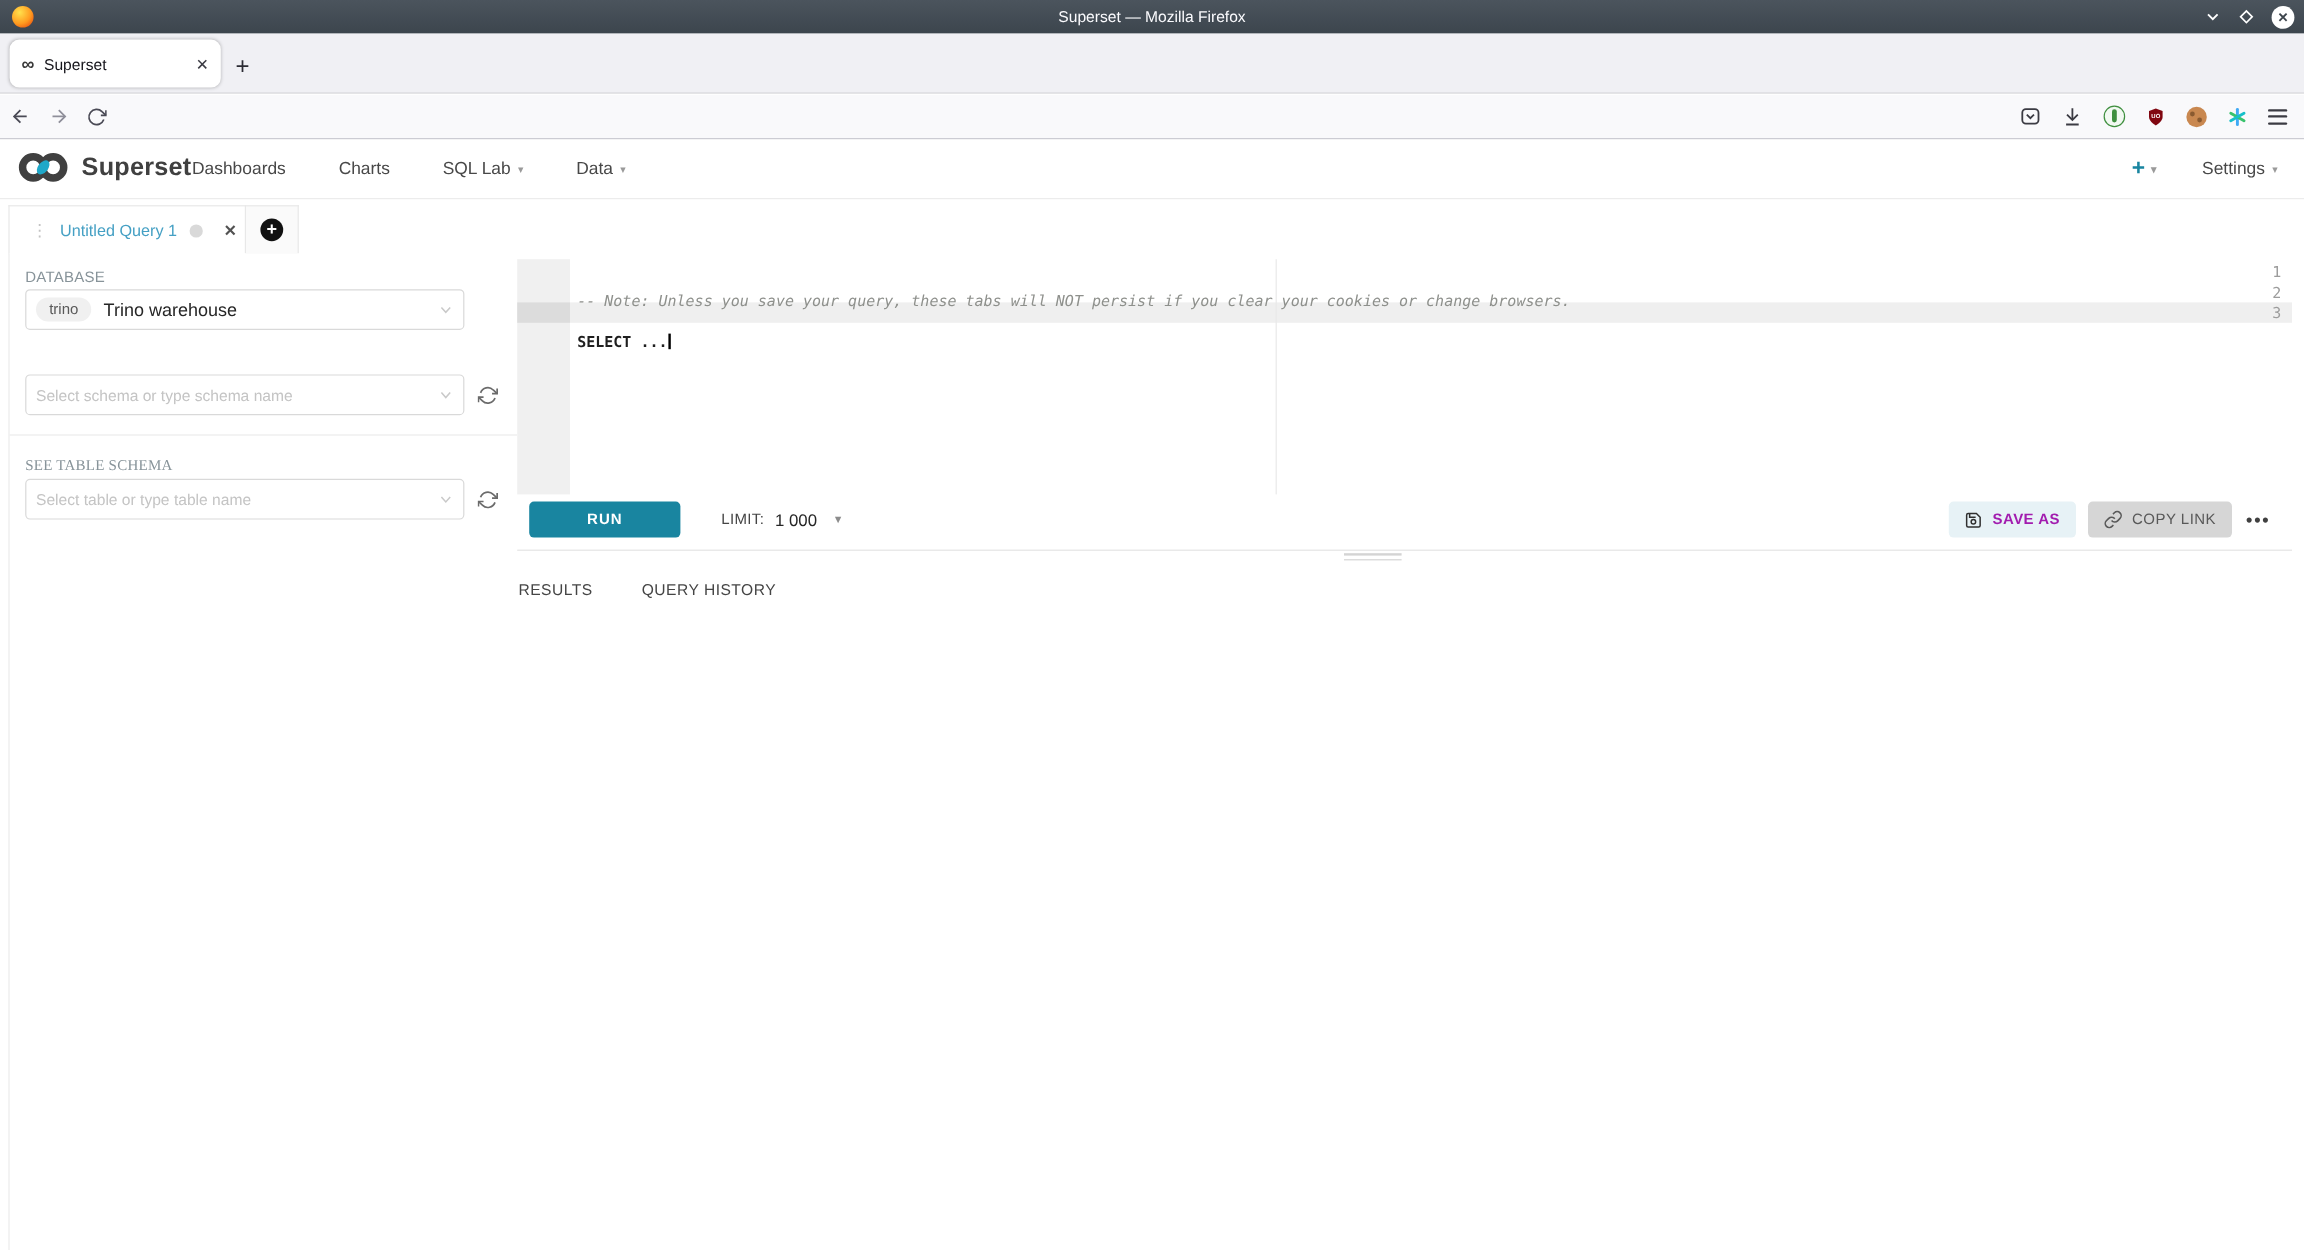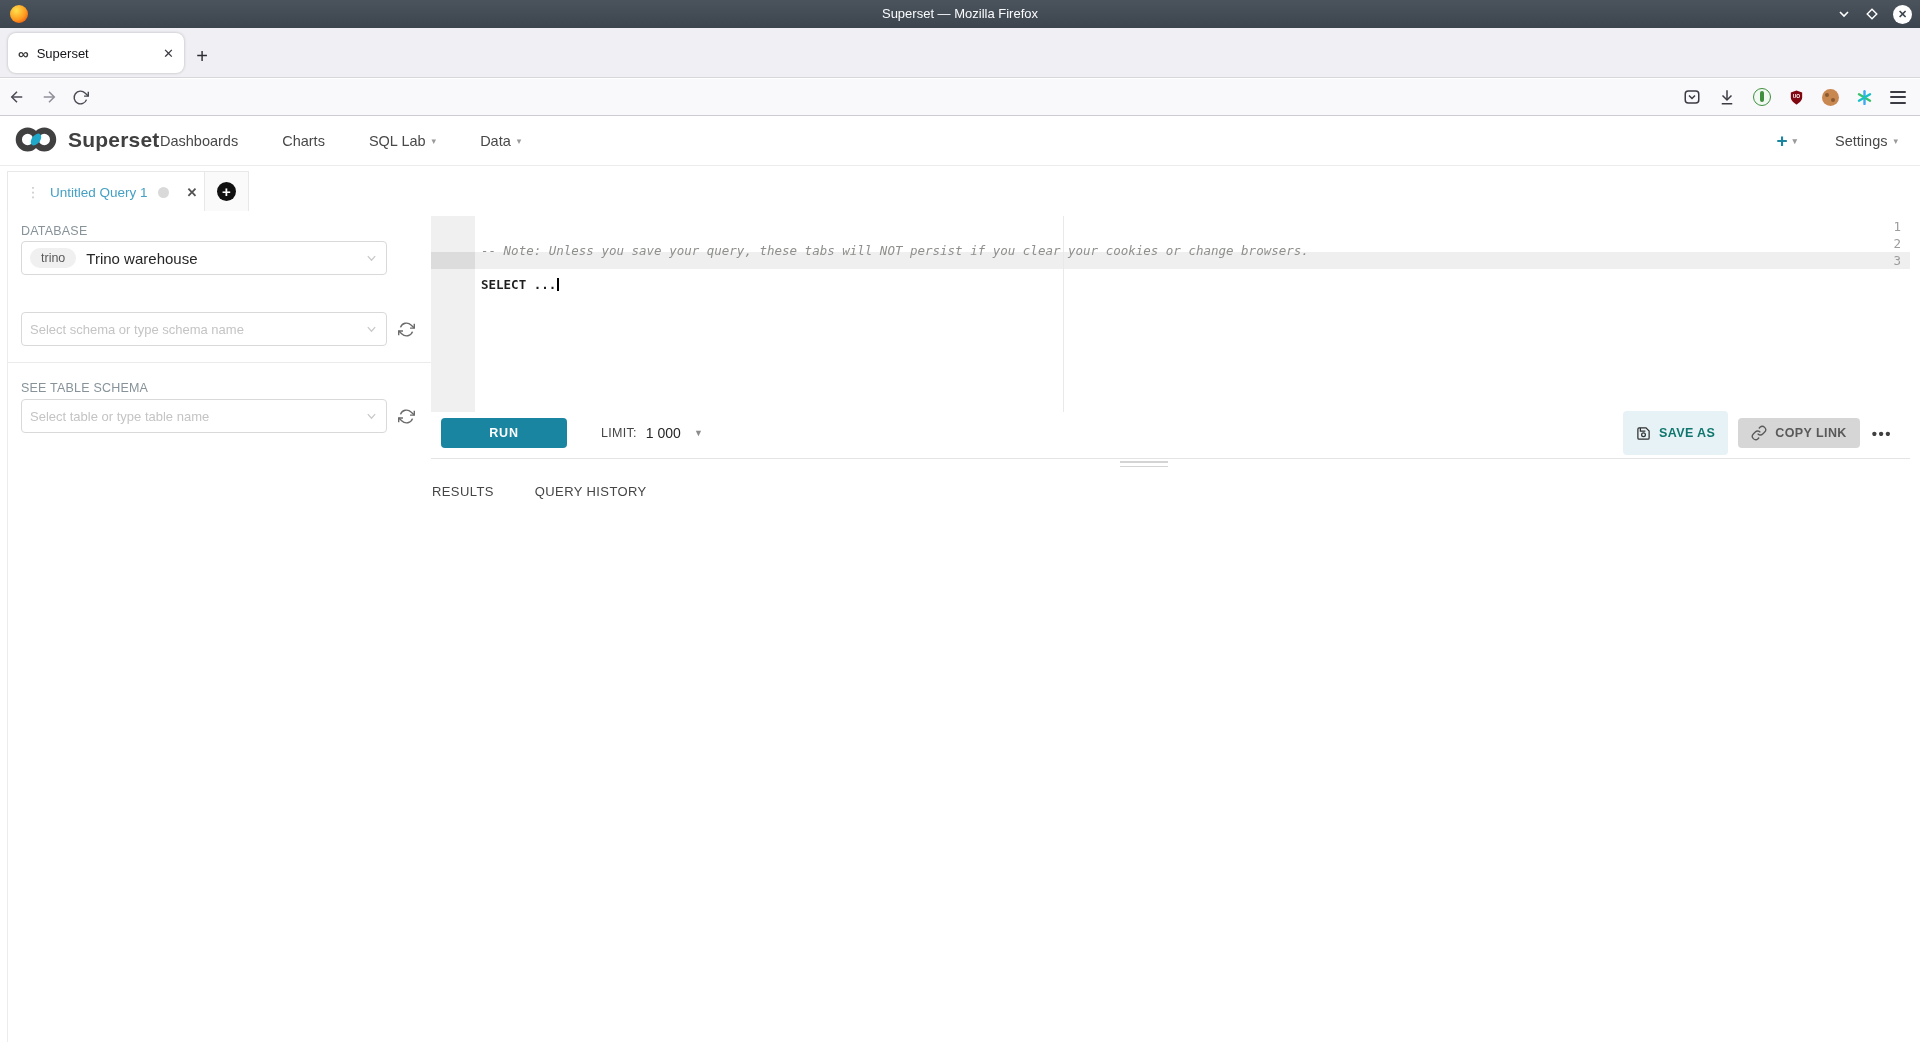--- a/index.html
+++ b/index.html
@@ -103,25 +103,25 @@
   
   .run-row { position:absolute; left:423px; top:207px; width:1479px; height:31px; }
   .run-btn { position:absolute; left:10px; top:0; width:126px; height:30px; background:#1985a0; border:none;
              border-radius:4px; color:#fff; font-size:12.5px; font-weight:bold; letter-spacing:.8px;
              font-family:"Liberation Sans", sans-serif; }
   .limit-group { position:absolute; left:170px; top:0; height:30px; display:flex; align-items:center; gap:9px; }
   .limit-label { font-size:12.5px; color:#454545; letter-spacing:.3px; }
   .limit-value { font-size:14px; color:#262626; }
   .limit-caret { font-size:9px; color:#8c8c8c; margin-left:4px; }
   .run-right { position:absolute; right:16px; top:0; height:30px; display:flex; align-items:center; gap:10px; }
-  .saveas-btn { height:44px; background:#e7f2f6; border:none; border-radius:4px; padding:0 13px;
-                display:flex; align-items:center; gap:8px; color:#0f766e; font-size:12.5px; font-weight:bold;
+  .saveas-btn { height:30px; background:#e7f2f6; border:none; border-radius:4px; padding:0 13px;
+                display:flex; align-items:center; gap:8px; color:#a21caf; font-size:12.5px; font-weight:bold;
                 letter-spacing:.4px; font-family:"Liberation Sans", sans-serif; }
   .copylink-btn { height:30px; background:#d6d6d6; border:none; border-radius:4px; padding:0 13px;
-                  display:flex; align-items:center; gap:8px; color:#595959; font-size:12.5px; font-weight:bold;
+                  display:flex; align-items:center; gap:8px; color:#595959; font-size:12.5px; font-weight:normal;
                   letter-spacing:.4px; font-family:"Liberation Sans", sans-serif; }
   .more-btn { font-size:15px; font-weight:bold; color:#404040; letter-spacing:1.5px; padding:0 2px; }
 
   
   .splitter { position:absolute; left:423px; top:247px; width:1479px; border-top:1px solid #e4e4e4; }
   .split-handle { position:absolute; left:1112px; top:250px; width:48px; }
   .split-handle div { height:1.5px; background:#d4d4d4; margin-bottom:3px; }
   .south-tabs { position:absolute; left:424px; top:273px; display:flex; gap:41px; }
   .south-tab { font-size:13px; color:#454545; letter-spacing:.4px; }
 
@@ -289,21 +289,21 @@
   <div class="refresh-btn" style="top:108px;">
     <svg class="ic" width="17" height="17" viewBox="0 0 24 24" fill="none" stroke="#6b6b6b" stroke-width="2">
         <polyline points="23 4 23 10 17 10"></polyline>
         <polyline points="1 20 1 14 7 14"></polyline>
         <path d="M3.51 9a9 9 0 0 1 14.85-3.36L23 10M1 14l4.64 4.36A9 9 0 0 0 20.49 15"></path>
       </svg>
   </div>
 
   <div class="sidebar-divider"></div>
 
-  <div class="sidebar-label" style="top:170px;">SEE TABLE SCHEMA</div>
+  <div class="sidebar-label" style="top:170px;font-family:Liberation Serif, serif;">SEE TABLE SCHEMA</div>
   <div class="select-box" style="top:188px;">
     <span class="placeholder">Select table or type table name</span>
     <span class="select-chevron">
       <svg class="ic" width="11" height="11" viewBox="0 0 12 12">
           <polyline points="2,4 6,8.5 10,4" fill="none" stroke="#c9c9c9" stroke-width="1.4"></polyline>
         </svg>
     </span>
   </div>
   <div class="refresh-btn" style="top:195px;">
     <svg class="ic" width="17" height="17" viewBox="0 0 24 24" fill="none" stroke="#6b6b6b" stroke-width="2">

